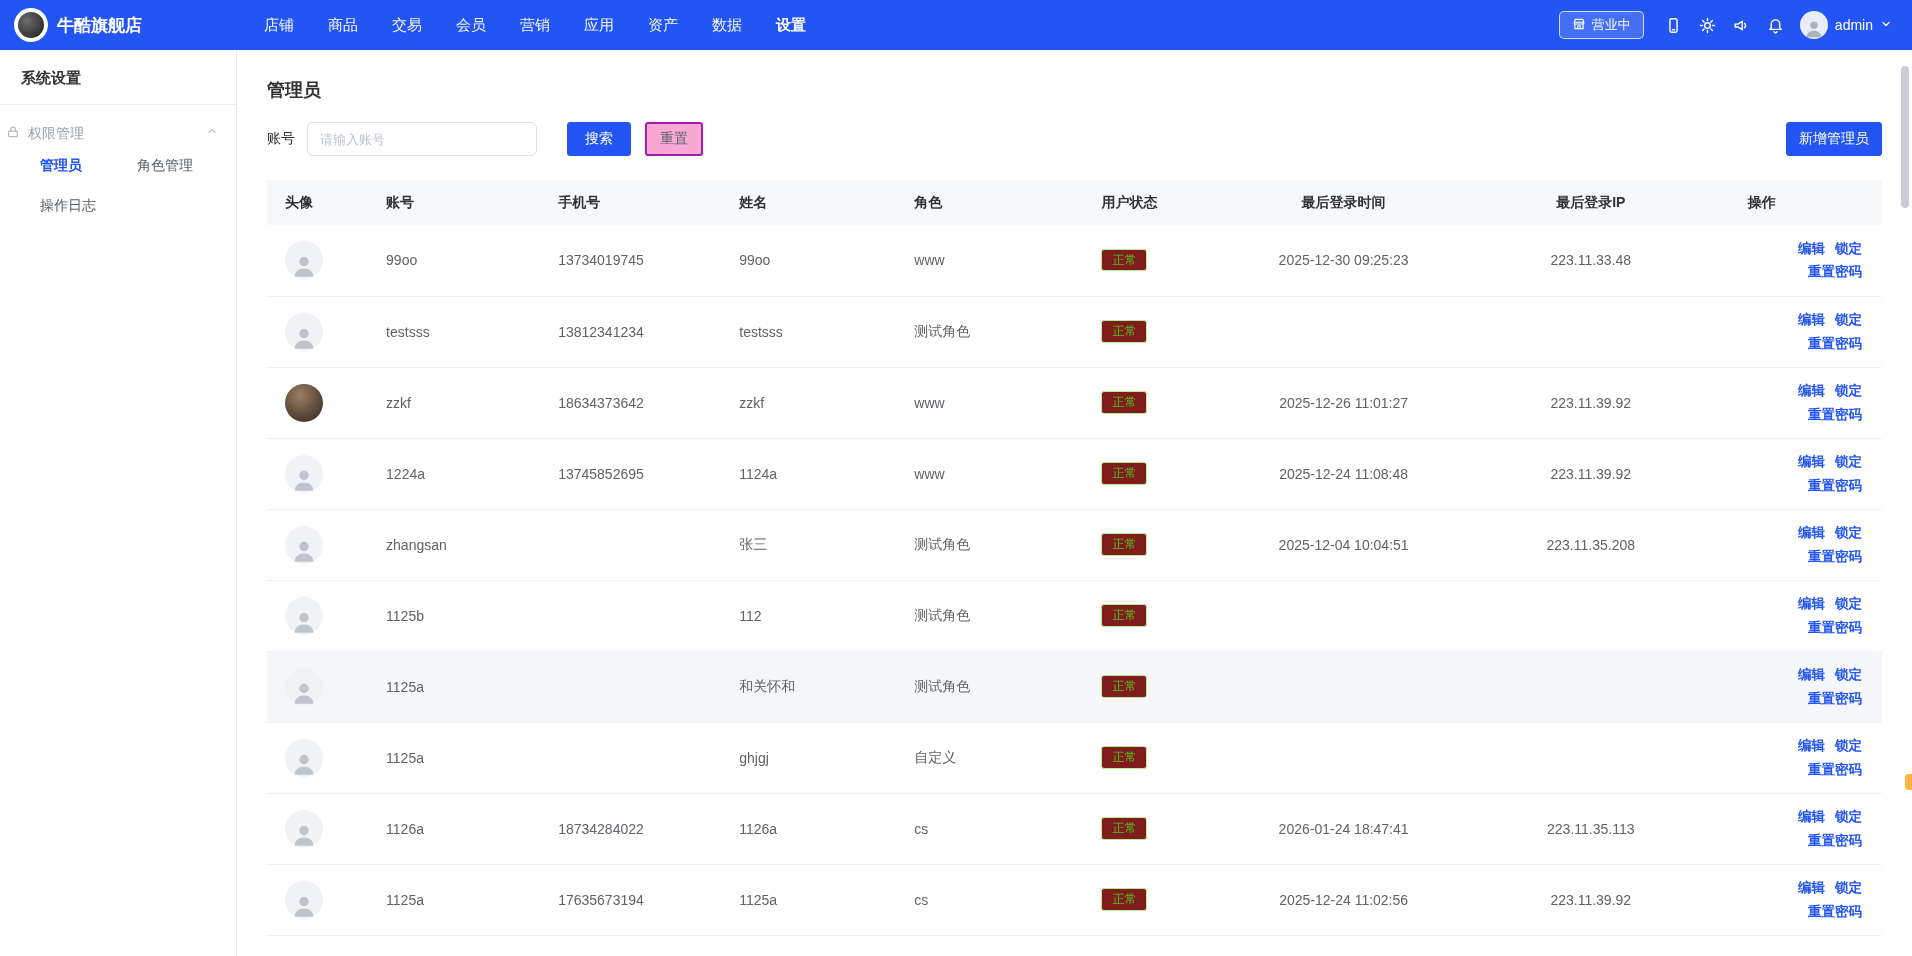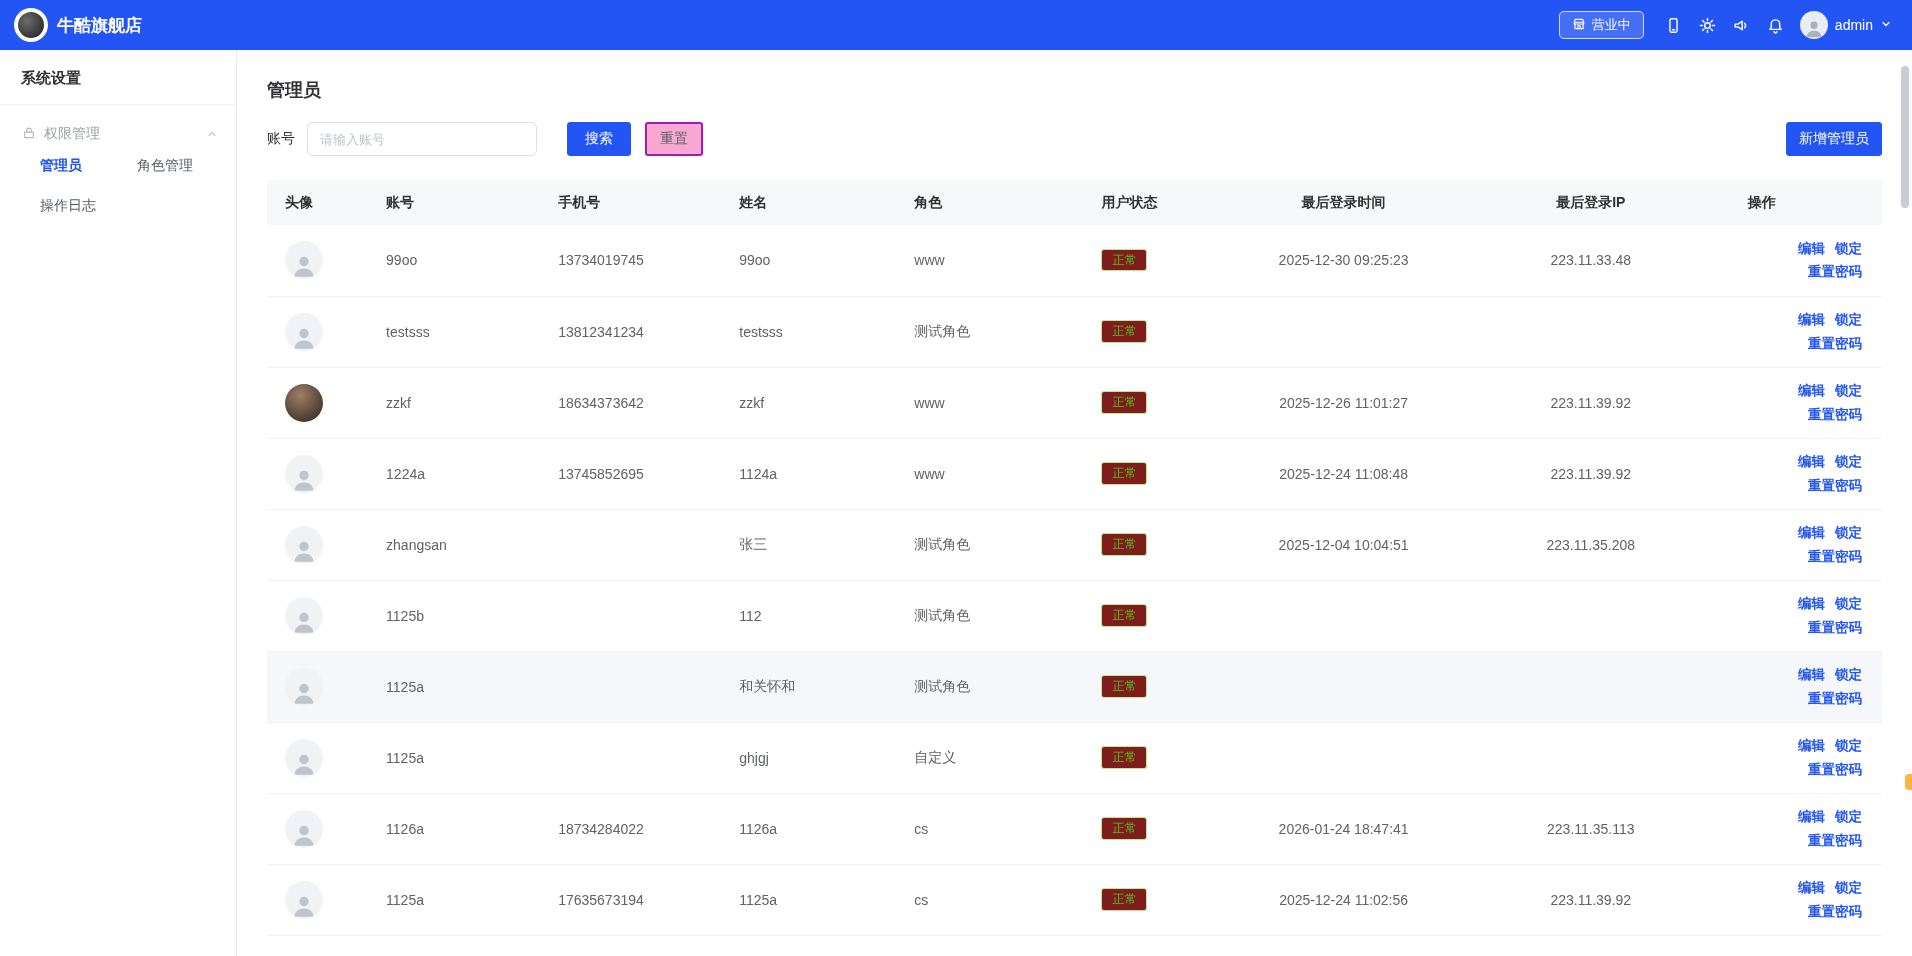--- a/index.html
+++ b/index.html
@@ -45,22 +45,22 @@
   }
   .username { font-size: 14px; }
 
   
   .sidebar {
     position: fixed; top: 50px; left: 0; bottom: 0; width: 237px;
     background: #fff; border-right: 1px solid #e9ecef;
   }
   .sidebar-title { font-size: 15px; font-weight: bold; color: #303133; padding: 19px 0 16px 21px; border-bottom: 1px solid #f0f0f0; }
   .menu-group {
-    display: flex; align-items: center; gap: 8px; color: #9aa0a6; font-size: 14px;
-    padding: 20px 18px 14px 22px; cursor: pointer;
+    display: flex; align-items: flex-start; gap: 8px; color: #9aa0a6; font-size: 14px;
+    padding: 20px 18px 14px 6px; cursor: pointer;
   }
   .menu-group .chev-up { margin-left: auto; display: inline-flex; }
   .menu-items { display: grid; grid-template-columns: 97px 1fr; padding-left: 40px; row-gap: 22px; }
   .side-item { font-size: 14px; color: #555b63; text-decoration: none; cursor: pointer; white-space: nowrap; }
   .side-item.active { color: #2255f4; font-weight: bold; }
 
   
   .main { margin-left: 237px; padding: 0 30px; }
   .page-title { font-size: 18px; font-weight: 600; color: #303133; margin-top: 28px; }
   .filter-row { margin-top: 20px; display: flex; align-items: center; }
@@ -116,20 +116,31 @@
 </head>
 <body>
 
 <header class="topbar">
   <div class="brand">
     <span class="logo">
         <span class="logo-inner"></span>
       </span>
     <span class="store-name">牛酷旗舰店</span>
   </div>
+  <nav class="topnav" id="topnav">
+      <a class="nav-item">店铺</a>
+      <a class="nav-item">商品</a>
+      <a class="nav-item">交易</a>
+      <a class="nav-item">会员</a>
+      <a class="nav-item">营销</a>
+      <a class="nav-item">应用</a>
+      <a class="nav-item">资产</a>
+      <a class="nav-item">数据</a>
+      <a class="nav-item active">设置</a>
+    </nav>
   <div class="topbar-right">
     <button class="status-chip">
       <span>
         <svg width="14" height="14" viewBox="0 0 24 24" fill="none" stroke="#fff" stroke-width="2" stroke-linecap="round" stroke-linejoin="round">
             <path d="M4 9l1.5-5h13L20 9"></path>
             <path d="M4 9h16v3H4z"></path>
             <path d="M5 12v8h14v-8"></path>
             <path d="M10 20v-5h4v5"></path>
           </svg>
       </span>

